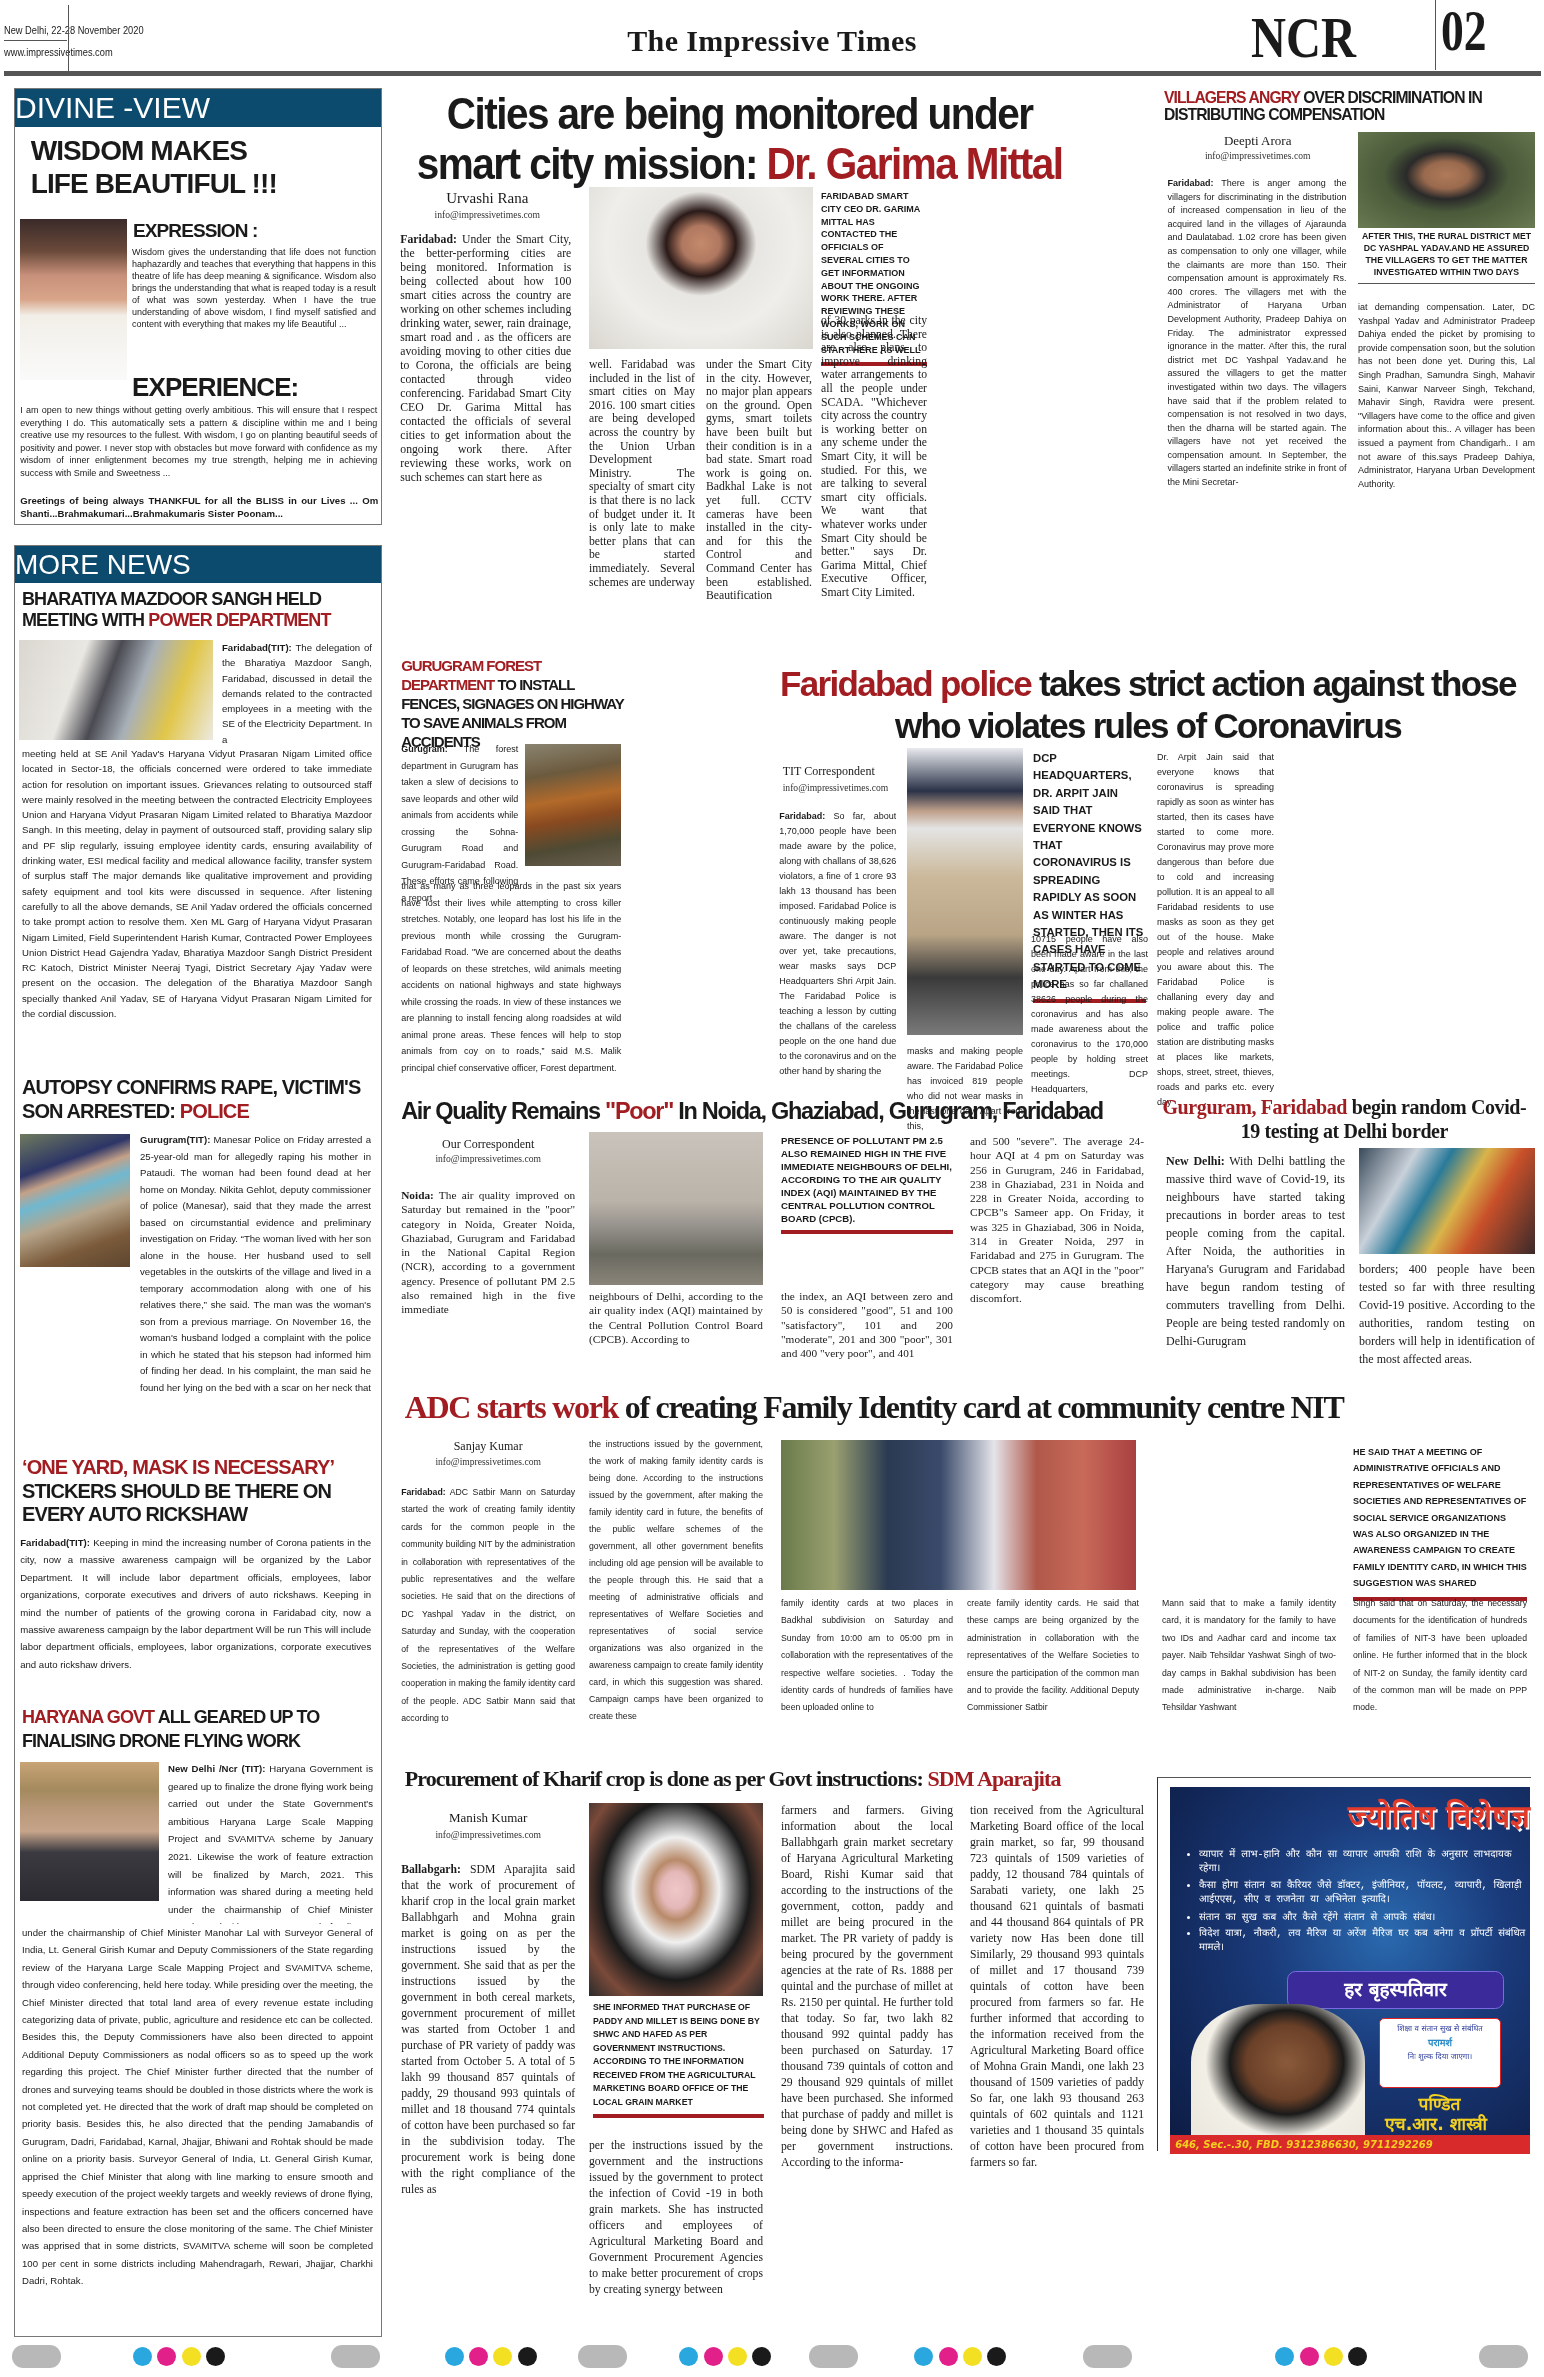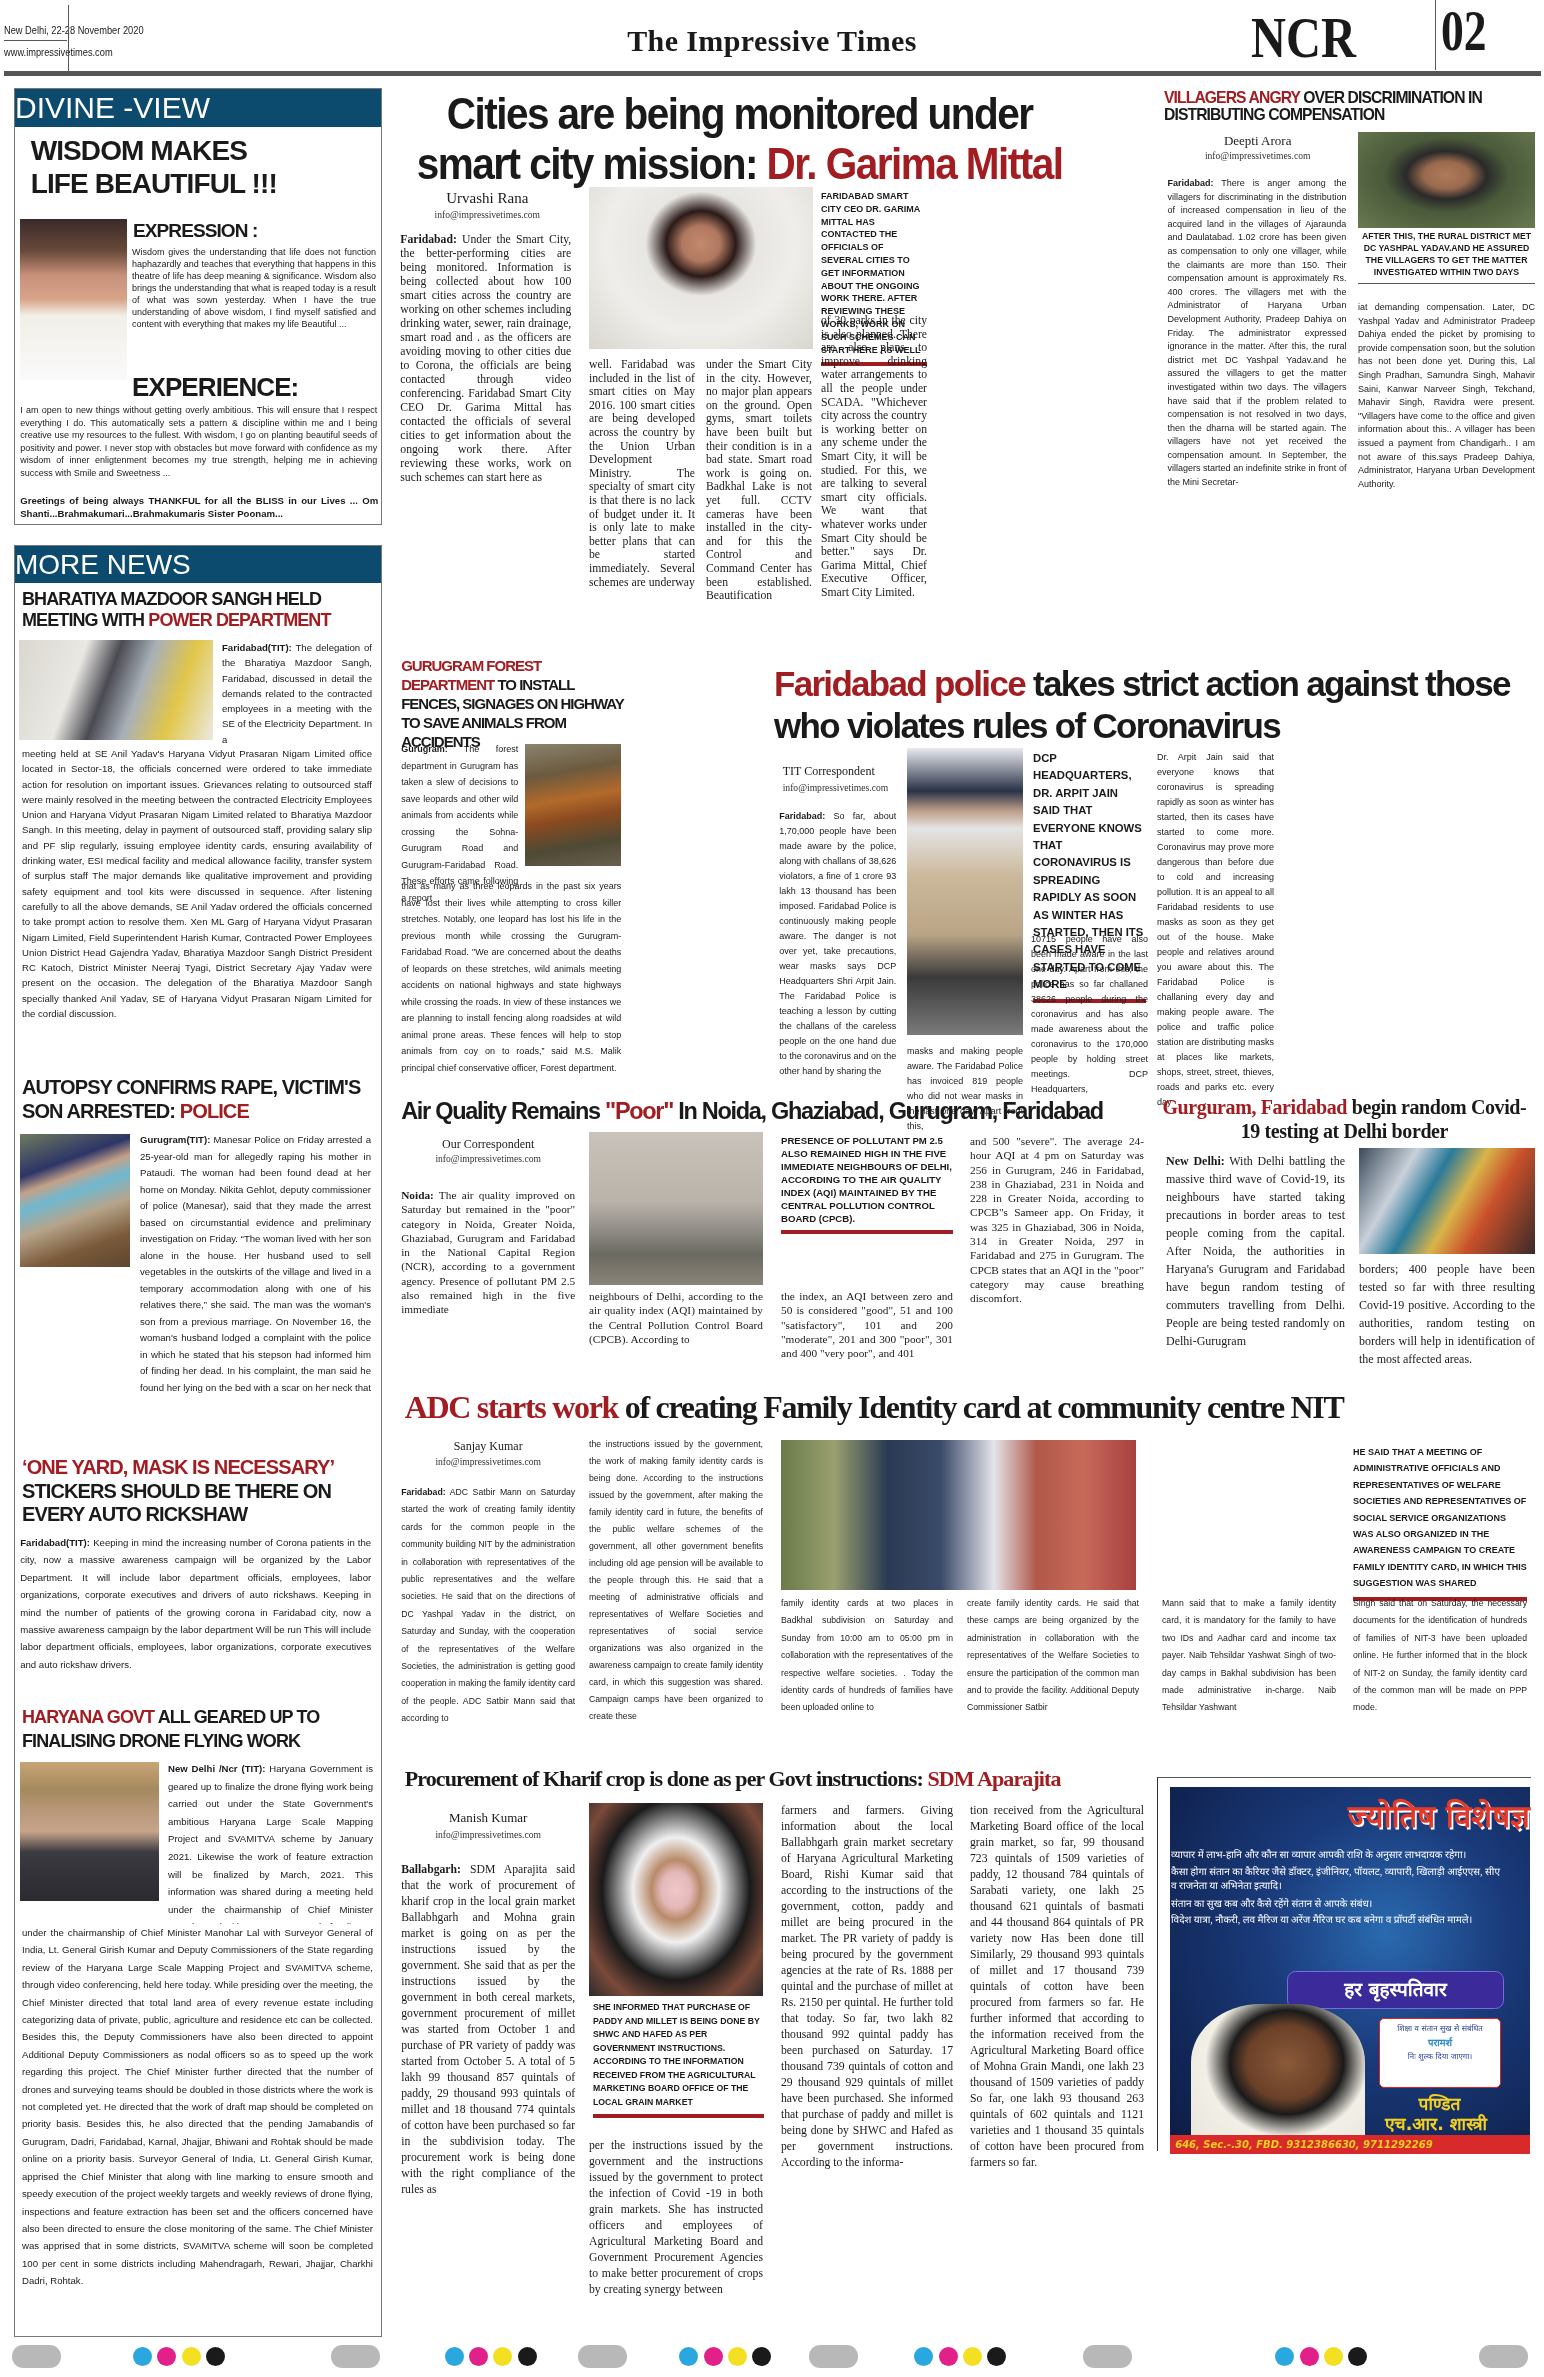--- a/index.html
+++ b/index.html
@@ -107,21 +107,21 @@
 <div class="abs" style="left:396px;top:654px;width:374px;height:470px">
   <div class="hl" style="position:absolute;left:5.2px;top:1.7px;width:226px;font-size:15px;line-height:19px;letter-spacing:-1px">
     <span class="red">GURUGRAM FOREST DEPARTMENT</span><span> TO INSTALL FENCES, SIGNAGES ON HIGHWAY TO SAVE ANIMALS FROM ACCIDENTS</span>
   </div>
   <div class="sbody" style="position:absolute;left:5.2px;top:87px;width:117px;font-size:9px;line-height:16.5px"><b>Gurugram:</b> <span>The forest department in Gurugram has taken a slew of decisions to save leopards and other wild animals from accidents while crossing the Sohna-Gurugram Road and Gurugram-Faridabad Road. These efforts came following a report</span></div>
   <div class="photo" style="left:129px;top:90px;width:96px;height:122px;background:linear-gradient(170deg,#8a8470 0,#6c5a3e 25%,#b26a2a 45%,#8a4a20 60%,#4e4a34 80%,#6a6050 100%)"></div>
   <div class="sbody" style="position:absolute;left:5.2px;top:224px;width:220px;font-size:9px;line-height:16.5px">that as many as three leopards in the past six years have lost their lives while attempting to cross killer stretches. Notably, one leopard has lost his life in the previous month while crossing the Gurugram-Faridabad Road. "We are concerned about the deaths of leopards on these stretches, wild animals meeting accidents on national highways and state highways while crossing the roads. In view of these instances we are planning to install fencing along roadsides at wild animal prone areas. These fences will help to stop animals from coy on to roads,” said M.S. Malik principal chief conservative officer, Forest department.</div>
 </div>
 
 <div class="abs" style="left:774px;top:654px;width:770px;height:470px">
-  <div class="hl" style="position:absolute;left:0;top:8.7px;width:748px;font-size:35px;line-height:42px;text-align:left;letter-spacing:-1.7px">
+  <div class="hl" style="position:absolute;left:0;top:8.7px;width:748px;font-size:35px;line-height:42px;text-align:center;letter-spacing:-1.7px">
     <span class="red">Faridabad police</span><span> takes strict action  against those who violates rules of Coronavirus</span>
   </div>
   <div class="cond" style="position:absolute;left:8.7px;top:110px;font-size:12px;font-family:'Liberation Serif',serif">TIT Correspondent</div>
   <div class="email" style="position:absolute;left:8.7px;top:128px;text-align:left">info@impressivetimes.com</div>
   <div class="sbody" style="position:absolute;left:5.2px;top:155px;width:117px;font-size:9px;line-height:15px;height:271px;overflow:hidden"><b>Faridabad:</b> <span>So far, about 1,70,000 people have been made aware by the police, along with challans of 38,626 violators, a fine of 1 crore 93 lakh 13 thousand has been imposed. Faridabad Police is continuously making people aware. The danger is not over yet, take precautions, wear masks says DCP Headquarters Shri Arpit Jain. The Faridabad Police is teaching a lesson by cutting the challans of the careless people on the one hand due to the coronavirus and on the other hand by sharing the</span></div>
   <div class="photo" style="left:133px;top:94px;width:116px;height:287px;background:linear-gradient(180deg,#e8eaee 0,#2a3248 15%,#bfa08a 22%,#e4e4e4 28%,#cbb89a 45%,#b9a486 65%,#3a3a3a 80%,#7a7a7a 100%)"></div>
   <div class="sbody" style="position:absolute;left:133px;top:390px;width:116px;font-size:9px;line-height:15px">masks and making people aware. The Faridabad Police has invoiced 819 people who did not wear masks in the last one day. Apart from this,</div>
   <div class="pull" style="position:absolute;left:259px;top:96px;width:113px;font-size:11.3px;line-height:17.4px">DCP HEADQUARTERS, DR. ARPIT JAIN SAID THAT EVERYONE KNOWS THAT CORONAVIRUS IS SPREADING RAPIDLY AS SOON AS WINTER HAS STARTED, THEN ITS CASES HAVE STARTED TO COME MORE</div>
   <div class="sbody" style="position:absolute;left:257px;top:278px;width:117px;font-size:9px;line-height:15px">10715 people have also been made aware in the last one day. Apart from this, the police has so far challaned 38626 people during the coronavirus and has also made awareness about the coronavirus to the 170,000 people by holding street meetings. DCP Headquarters,</div>
   <div class="sbody" style="position:absolute;left:383px;top:96px;width:117px;font-size:9px;line-height:15px">Dr. Arpit Jain said that everyone knows that coronavirus is spreading rapidly as soon as winter has started, then its cases have started to come more. Coronavirus may prove more dangerous than before due to cold and increasing pollution. It is an appeal to all Faridabad residents to use masks as soon as they get out of the house. Make people and relatives around you aware about this. The Faridabad Police is challaning every day and making people aware. The police and traffic police station are distributing masks at places like markets, shops, street, street, thieves, roads and parks etc. every day</div>
@@ -176,21 +176,21 @@
   <div class="photo" style="left:193px;top:37px;width:174px;height:193px;background:radial-gradient(ellipse at 50% 45%,#f0c8c8 0,#e4b8b8 12%,#b88a6a 20%,#f0f0f0 35%,#1a1a1a 60%,#7a4a3a 80%,#2a2a2a 100%)"></div>
   <div class="pull" style="position:absolute;left:197px;top:235px;width:171px;font-size:8.7px;line-height:13.5px">SHE INFORMED THAT PURCHASE OF PADDY AND MILLET IS BEING DONE BY SHWC AND HAFED AS PER GOVERNMENT INSTRUCTIONS. ACCORDING TO THE INFORMATION RECEIVED FROM THE AGRICULTURAL MARKETING BOARD OFFICE OF THE LOCAL GRAIN MARKET</div>
   <div class="body" style="position:absolute;left:193px;top:372px;width:174px;font-size:11.7px;line-height:16px">per the instructions issued by the government and the instructions issued by the government to protect the infection of Covid -19 in both grain markets. She has instructed officers and employees of Agricultural Marketing Board and Government Procurement Agencies to make better procurement of crops by creating synergy between</div>
   <div class="body" style="position:absolute;left:385px;top:37px;width:172px;font-size:11.7px;line-height:16px">farmers and farmers. Giving information about the local Ballabhgarh grain market secretary of Haryana Agricultural Marketing Board, Rishi Kumar said that according to the instructions of the government, cotton, paddy and millet are being procured in the market. The PR variety of paddy is being procured by the government agencies at the rate of Rs. 1888 per quintal and the purchase of millet at Rs. 2150 per quintal. He further told that today. So far, two lakh 82 thousand 992 quintal paddy has been purchased on Saturday. 17 thousand 739 quintals of cotton and 29 thousand 929 quintals of millet have been purchased. She informed that purchase of paddy and millet is being done by SHWC and Hafed as per government instructions. According to the informa-</div>
   <div class="body" style="position:absolute;left:574px;top:37px;width:174px;font-size:11.7px;line-height:16px">tion received from the Agricultural Marketing Board office of the local grain market, so far, 99 thousand 723 quintals of 1509 varieties of paddy, 12 thousand 784 quintals of Sarabati variety, one lakh 25 thousand 621 quintals of basmati and 44 thousand 864 quintals of PR variety now Has been done till Similarly, 29 thousand 993 quintals of millet and 17 thousand 739 quintals of cotton have been procured from farmers so far. He further informed that according to the information received from the Agricultural Marketing Board office of Mohna Grain Mandi, one lakh 23 thousand of 1509 varieties of paddy So far, one lakh 93 thousand 263 quintals of 602 quintals and 1121 varieties and 1 thousand 35 quintals of cotton have been procured from farmers so far.</div>
 </div>
 
 <div class="abs" style="left:1157px;top:1777px;width:374px;height:374px;border-left:0.9px solid #333;border-top:0.9px solid #555">
   <div class="abs" style="left:12px;top:8.7px;width:360px;height:364px;background:radial-gradient(ellipse at 60% 40%,#2a6ab0 0,#1a3a7a 40%,#0c1a40 100%)">
     <div style="position:absolute;left:0;top:7px;width:360px;text-align:right;color:#e23a2a;font-family:'DejaVu Sans',sans-serif;font-weight:bold;font-size:31px;text-shadow:1.7px 1.7px 0 #fff">ज्योतिष विशेषज्ञ</div>
-    <ul style="position:absolute;left:1px;top:61px;width:331px;color:#fff;font-family:Liberation Serif, serif;font-size:10px;line-height:14px;list-style:disc">
+    <ul style="position:absolute;left:29px;top:61px;width:331px;color:#fff;font-family:Liberation Mono, monospace;font-size:10px;line-height:14px;list-style:disc">
       <li style="margin-bottom:3.5px">व्यापार में लाभ-हानि और कौन सा व्यापार आपकी राशि के अनुसार लाभदायक रहेगा।</li>
       <li style="margin-bottom:3.5px">कैसा होगा संतान का कैरियर जैसे डॉक्टर, इंजीनियर, पॉयलट, व्यापारी, खिलाड़ी आईएएस, सीए व राजनेता या अभिनेता इत्यादि।</li>
       <li style="margin-bottom:2px">संतान का सुख कब और कैसे रहेंगे संतान से आपके संबंध।</li>
       <li>विदेश यात्रा, नौकरी, लव मैरिज या अरेंज मैरिज घर कब बनेगा व प्रॉपर्टी संबंधित मामले।</li>
     </ul>
     <div style="position:absolute;left:117px;top:184px;width:217px;height:38px;background:#3a2a9a;border:1.7px solid #7a6ae0;border-radius:8.7px;color:#fff;text-align:center;font-family:'DejaVu Sans',sans-serif;font-weight:bold;font-size:19px;line-height:35px">हर बृहस्पतिवार</div>
     <div style="position:absolute;left:21px;top:217px;width:174px;height:146px;background:radial-gradient(ellipse at 55% 40%,#8a5a3a 0,#6a4028 30%,#1a1a1a 42%,#f2efe6 60%,#e8e4da 100%);border-radius:40% 40% 0 0"></div>
     <div style="position:absolute;left:209px;top:231px;width:122px;height:70px;background:#fff;border:1.7px solid #d22;border-radius:5.2px;text-align:center;font-family:'DejaVu Sans',sans-serif;font-size:7.8px;line-height:14px;padding-top:3.5px">
       <div style="color:#2a3a9a">शिक्षा व संतान सुख से संबंधित</div>
       <div style="color:#2a8ac8;font-weight:bold;font-size:9.6px">परामर्श</div>

